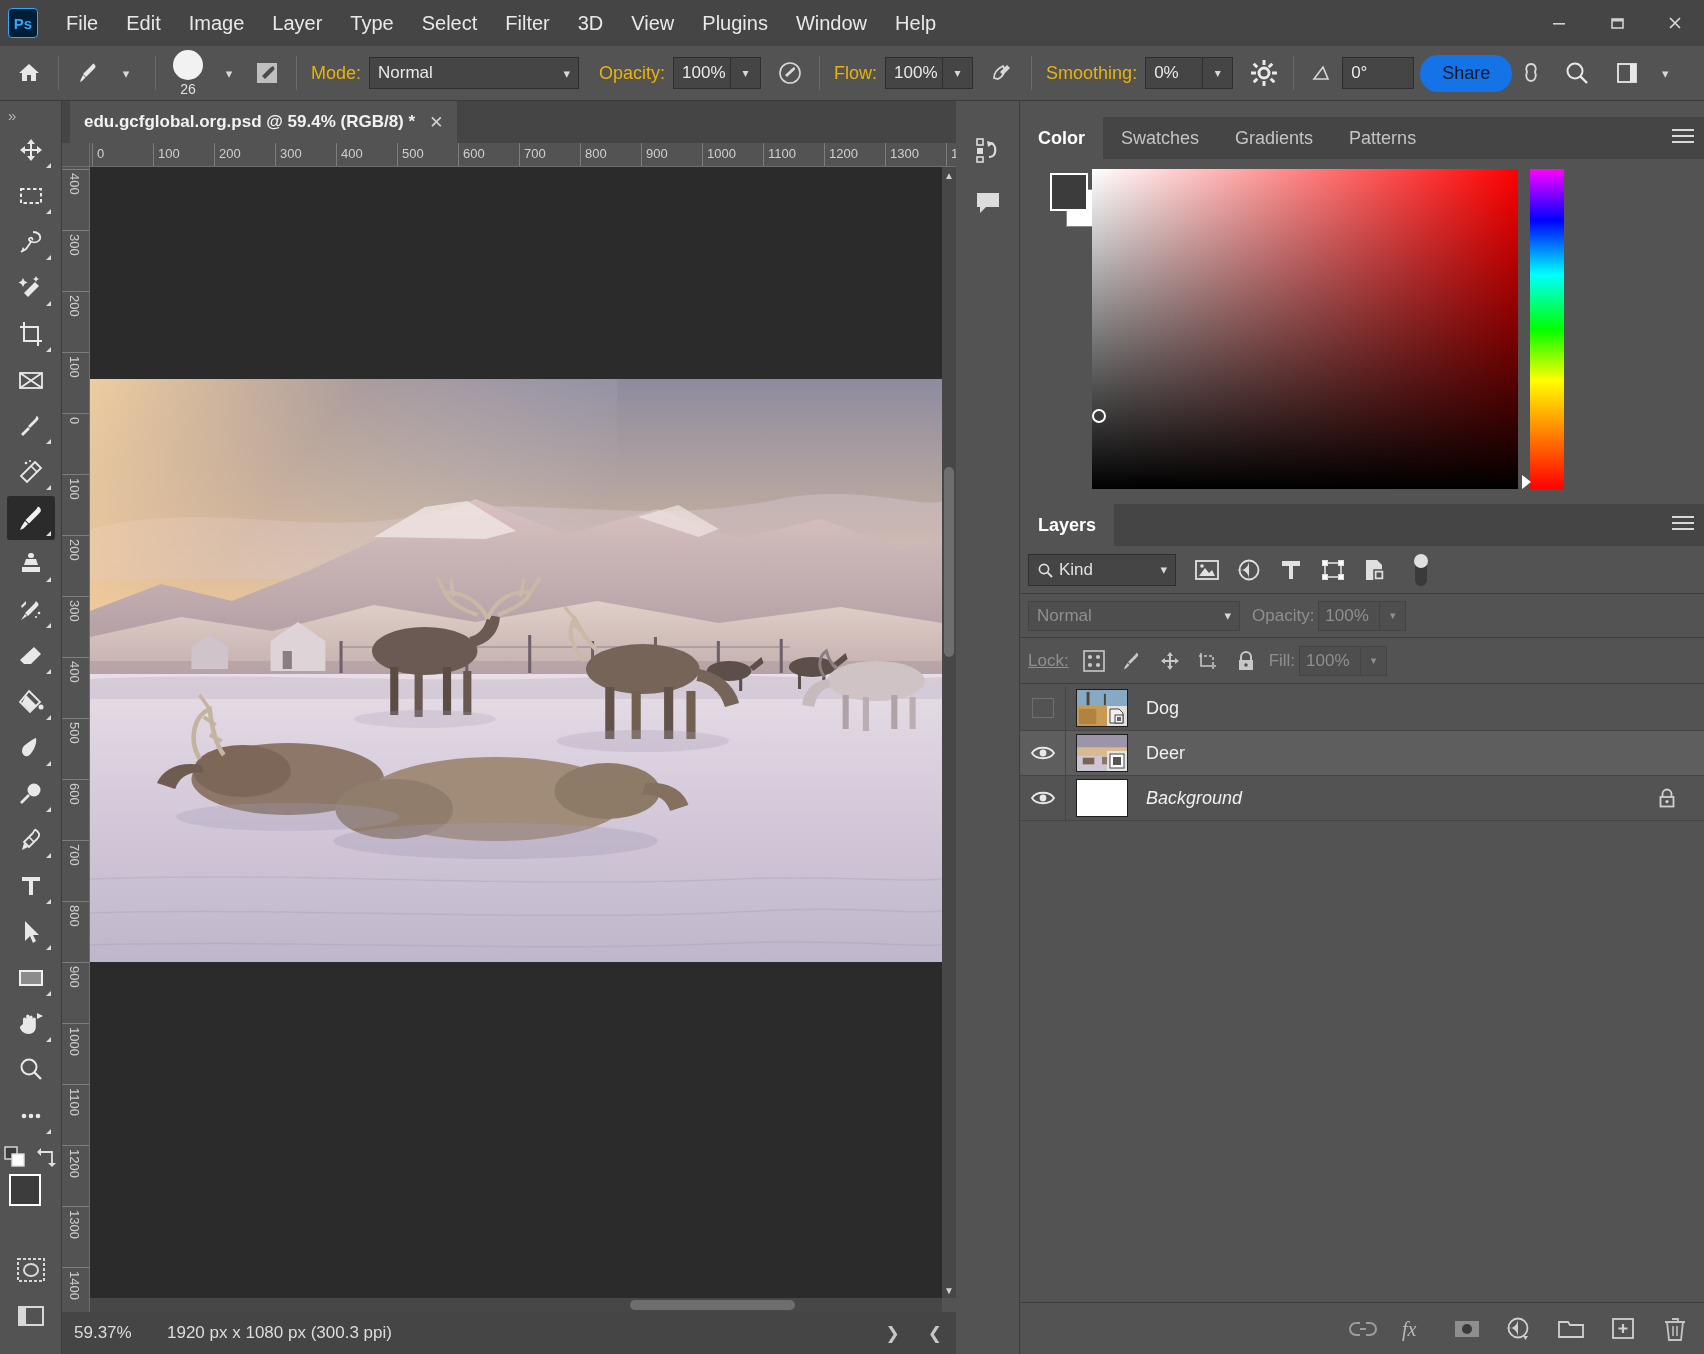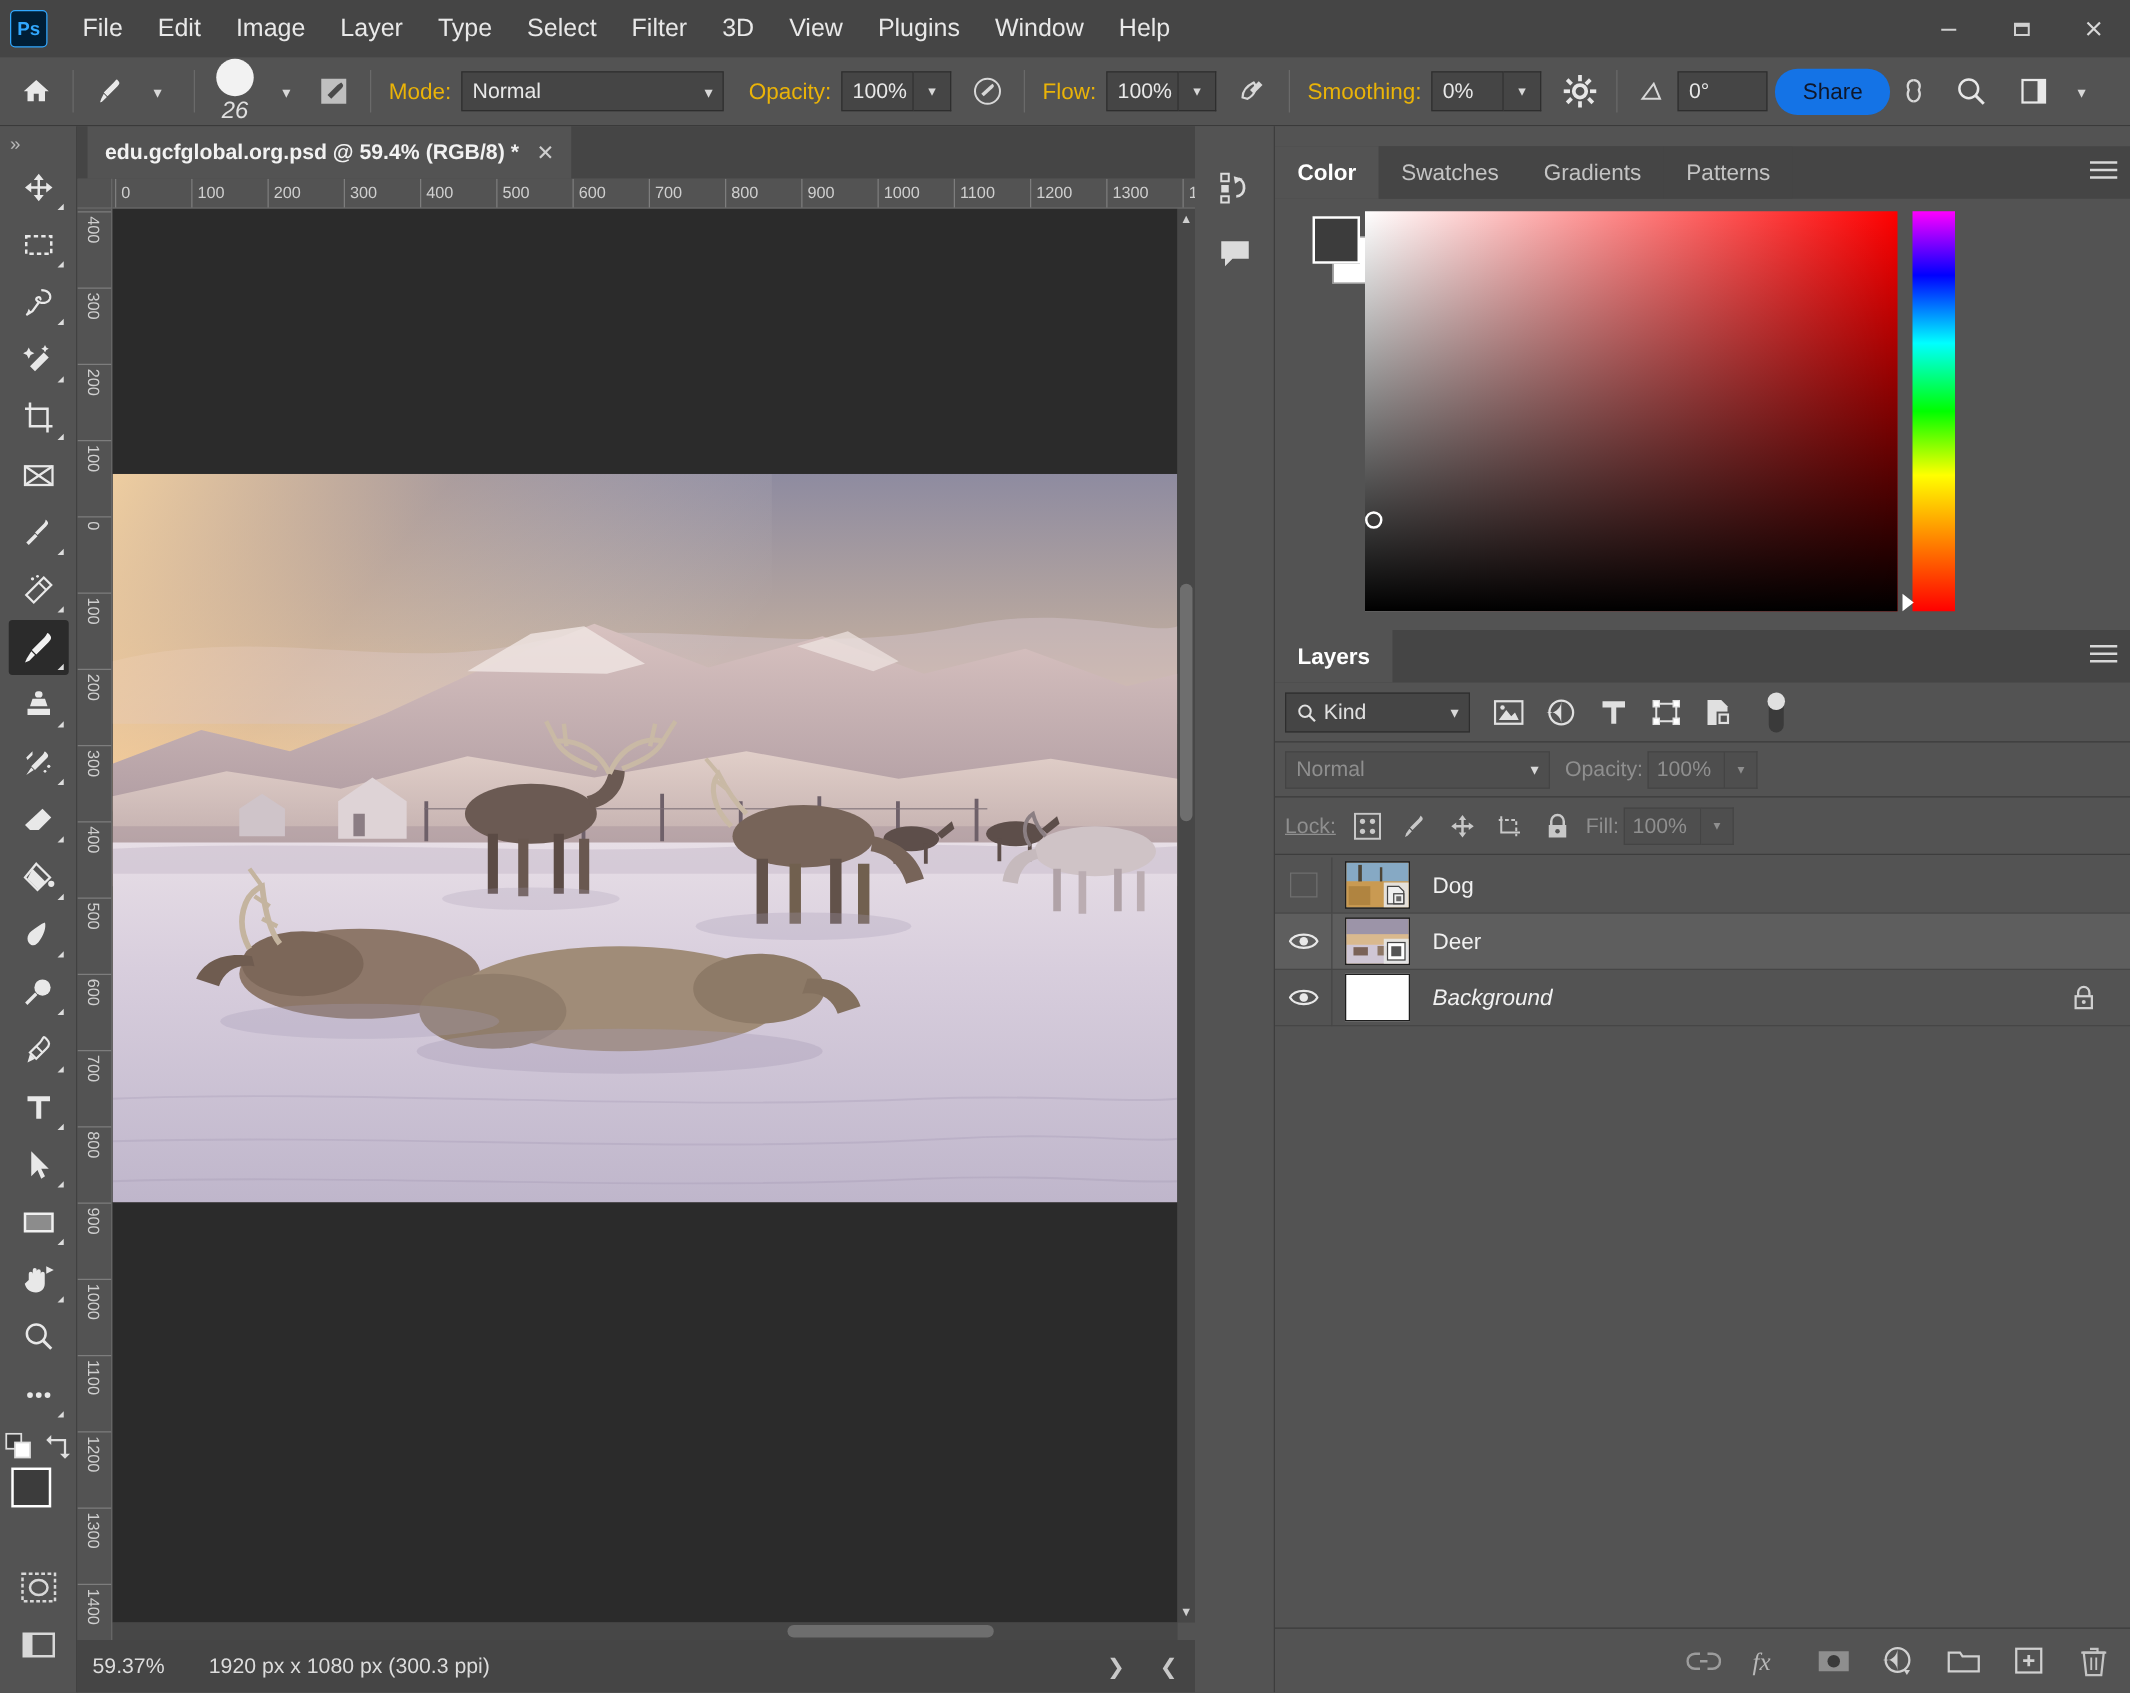--- a/index.html
+++ b/index.html
@@ -57,21 +57,21 @@
   .ob-arrowbox {
     background: #454545; border: 1px solid #2e2e2e; border-left: none;
     width: 30px; height: 32px; display: flex; align-items: center; justify-content: center;
     color: #d8d8d8; font-size: 12px;
   }
   .chev { font-size: 13px; color: #d8d8d8; }
   .brush-preview {
     width: 30px; height: 30px; border-radius: 50%; background: #f2f2f2;
   }
   .brush-wrap { display: flex; flex-direction: column; align-items: center; width: 44px; }
-  .brush-size { color: #e0e0e0; font-size: 19px; margin-top: 1px; font-style: italic; }
+  .brush-size { color: #e0e0e0; font-size: 14px; margin-top: 1px; }
   .share-btn {
     background: #1473e6; color: #0f172a; font-size: 18px; border-radius: 18px;
     padding: 8px 22px; margin-left: 6px;
   }
 
   
   .toolbar {
     position: absolute; top: 101px; left: 0; width: 62px; bottom: 0;
     background: #535353; border-right: 1px solid #3d3d3d;
     display: flex; flex-direction: column; align-items: center; padding-top: 4px;

